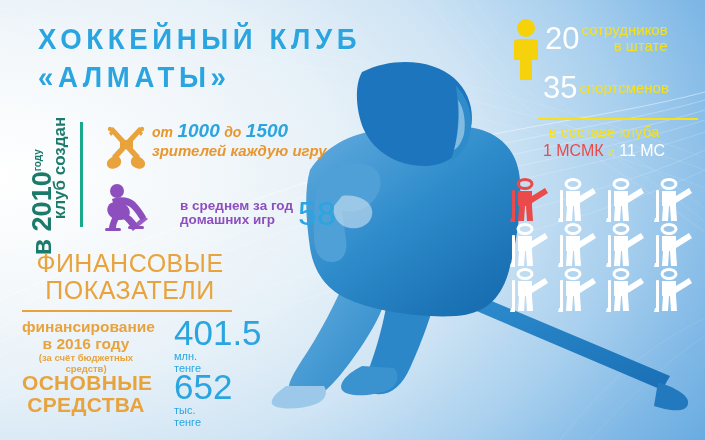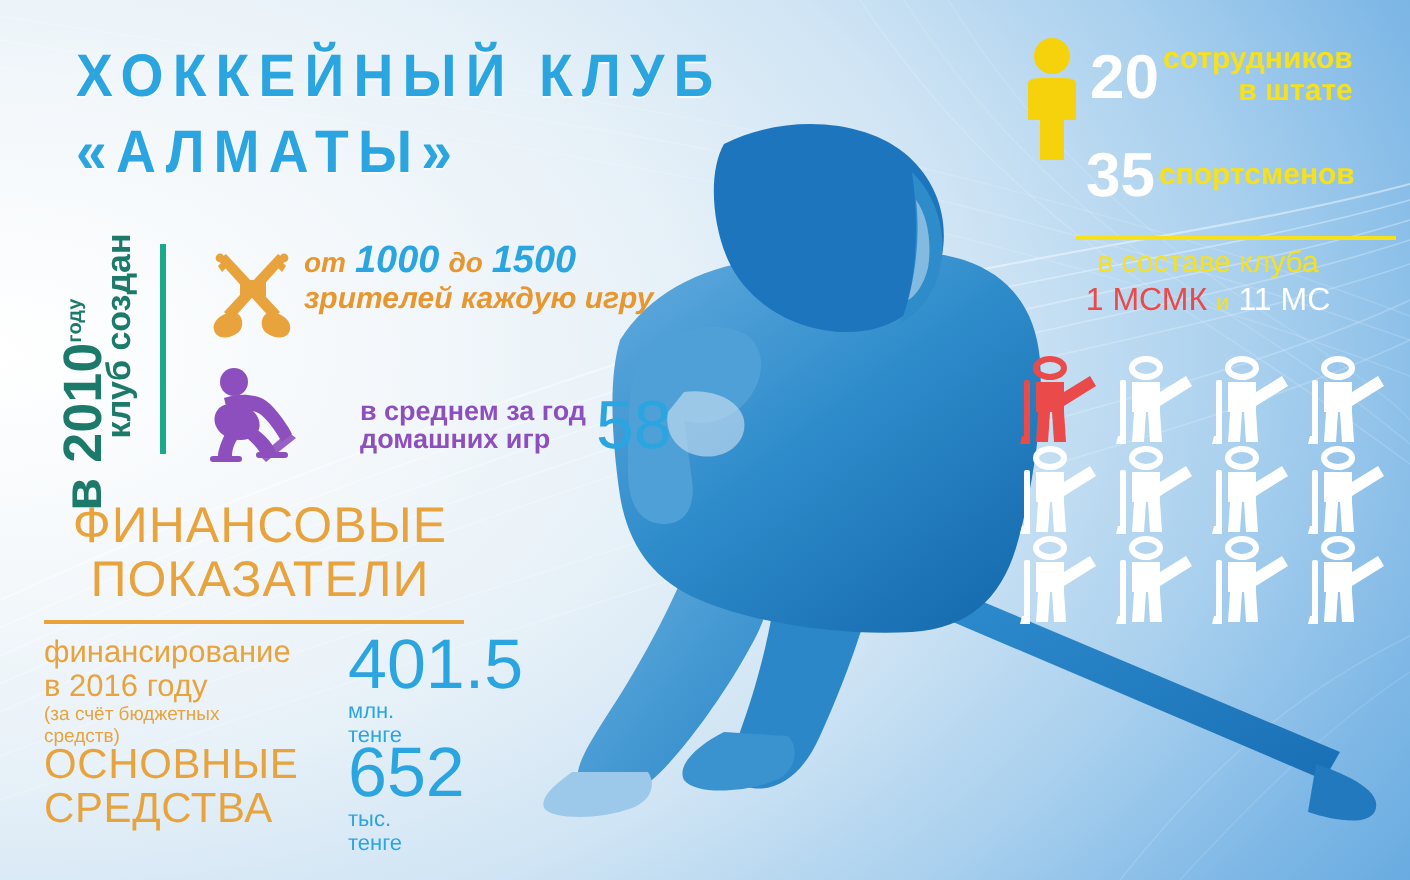--- a/index.html
+++ b/index.html
@@ -67,38 +67,38 @@
 
   
   .finhead{
     position:absolute;left:30px;top:250px;width:200px;
     text-align:center;color:#e8a33d;font-size:25px;line-height:27px;
     letter-spacing:.5px;
   }
   .finrule{position:absolute;left:22px;top:310px;width:210px;height:2px;background:#e8a33d;}
 
   .finrow{position:absolute;display:flex;align-items:flex-start;}
-  .finrow .lbl{text-align:left;color:#e8a33d;}
+  .finrow .lbl{text-align:center;color:#e8a33d;font-weight:bold;}
   .finrow .val{color:#2aa5e0;margin-left:24px;}
   .finrow .val .big{font-size:35px;line-height:30px;display:block;}
   .finrow .val .unit{font-size:11px;line-height:11.5px;display:block;margin-top:3px;}
 
   #fin1{left:22px;top:318px;}
   #fin1 .lbl{width:128px;}
   #fin1 .l1{font-size:15.5px;line-height:17px;display:block;}
   #fin1 .l2{font-size:15.5px;line-height:17px;display:block;}
   #fin1 .l3{font-size:9.5px;line-height:11px;display:block;}
 
   #fin2{left:22px;top:372px;}
   #fin2 .lbl{width:128px;}
   #fin2 .l1,#fin2 .l2{font-size:21px;line-height:22px;display:block;letter-spacing:.3px;}
 
   
   .staff{position:absolute;left:508px;top:18px;}
-  .staffline{position:absolute;color:#fff;white-space:nowrap;font-weight:bold;}
+  .staffline{position:absolute;color:#fff;white-space:nowrap;}
   .staffnum{font-size:31px;line-height:31px;display:inline-block;vertical-align:middle;color:#ffffff;}
   .stafflbl{display:inline-block;vertical-align:middle;color:#f7e11c;font-size:15px;line-height:16px;margin-left:2px;}
   .stafflbl .s2{display:block;text-align:right;}
 
   .yrule{position:absolute;left:538px;top:118px;width:160px;height:2px;background:#f7e11c;}
 
   .club{position:absolute;left:508px;top:122px;width:192px;text-align:center;line-height:19px;}
   .club .c1{color:#f7e11c;font-size:15px;}
   .club .c2{font-size:16px;}
   .club .msmk{color:#ea4a4a;}

